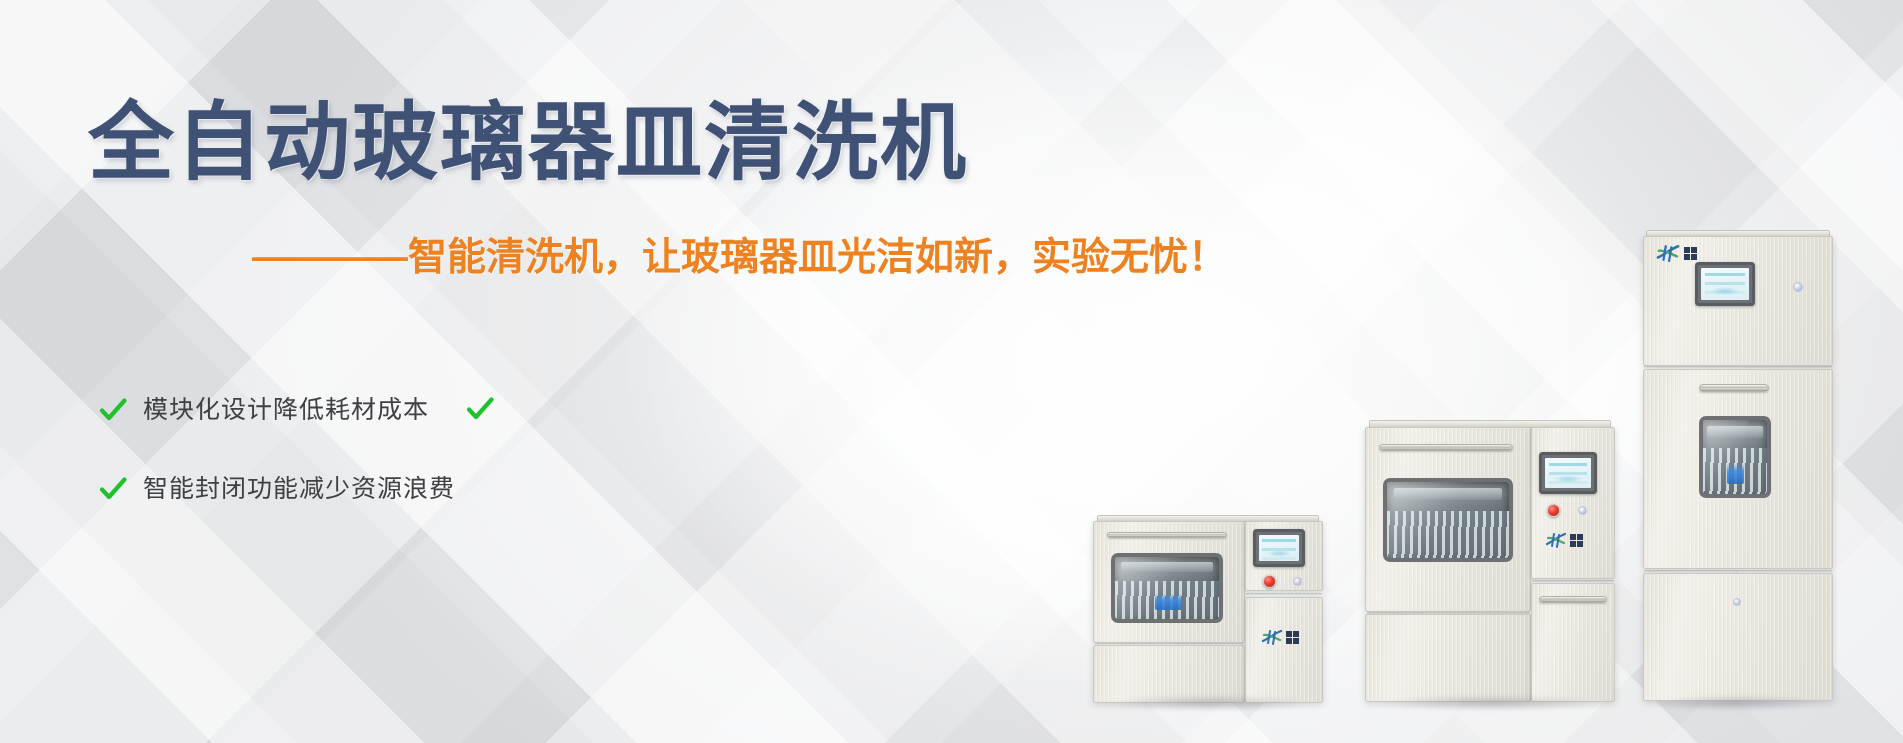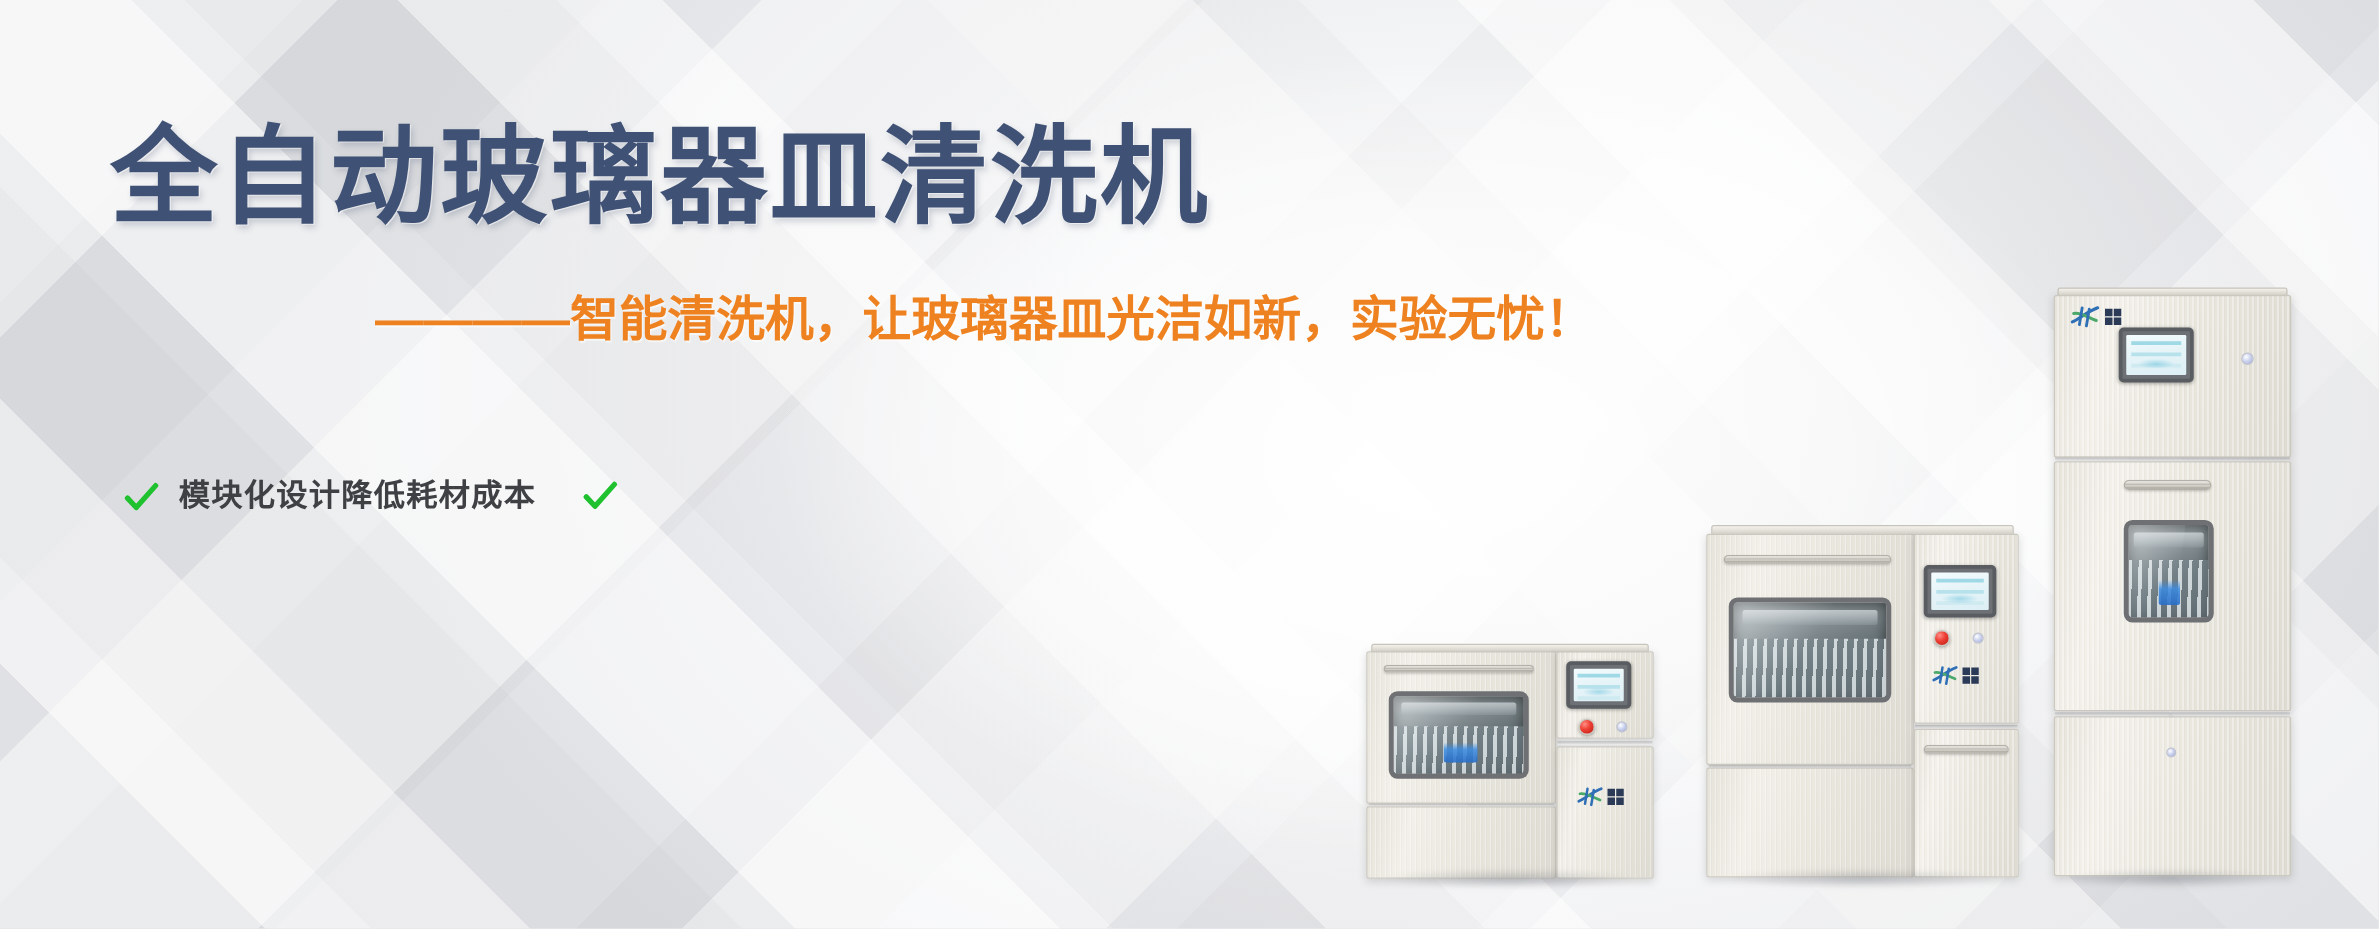--- a/index.html
+++ b/index.html
@@ -74,24 +74,23 @@
   }
 
   .subheadline{
     position:absolute; left:252px; top:236px;
     font-size:39px; line-height:1.1;
     font-weight:bold;
     letter-spacing:0px;
     color:#ef8220;
     text-shadow:1px 1px 1px rgba(255,255,255,.6);
     white-space:nowrap;
-    margin-left:48px;
-  }
-
-  .features{ position:absolute; left:98px; top:382px; width:1020px;font-weight:bold; }
+  }
+
+  .features{ position:absolute; left:98px; top:394px; width:1020px; }
   .feature-row{ display:flex; align-items:flex-start; margin-bottom:48px; }
   .feature-cell{ display:flex; align-items:center; }
   .feature-cell.col1{ width:367px; flex:0 0 367px; }
   .feature-cell.col2{ flex:1; }
 
   .check-icon{
     flex:0 0 auto;
     width:30px; height:30px;
     margin-right:15px;
     position:relative;
@@ -284,20 +283,28 @@
         <div class="feature-cell col2">
           <span class="check-icon">
             <svg viewBox="0 0 30 30" aria-hidden="true">
               <path d="M4 15.5 L11 23 L26.5 5.5" fill="none" stroke="#1fc12e" stroke-width="4.2" stroke-linecap="round" stroke-linejoin="round"></path>
             </svg>
           </span>
         </div>
       </div>
 
       <div class="feature-row">
+        <div class="feature-cell col1">
+          <span class="check-icon">
+            <svg viewBox="0 0 30 30" aria-hidden="true">
+              <path d="M4 15.5 L11 23 L26.5 5.5" fill="none" stroke="#1fc12e" stroke-width="4.2" stroke-linecap="round" stroke-linejoin="round"></path>
+            </svg>
+          </span>
+          <span class="feature-text">智能封闭功能减少资源浪费</span>
+        </div>
       </div>
 
     </div>
   </div>
 
   <div class="machines">
 
     <div class="machine" style="left:10px; bottom:38px; width:230px; height:190px;">
 
       <div class="top-cap" style="left:4px; top:0; width:222px; height:7px;"></div>

